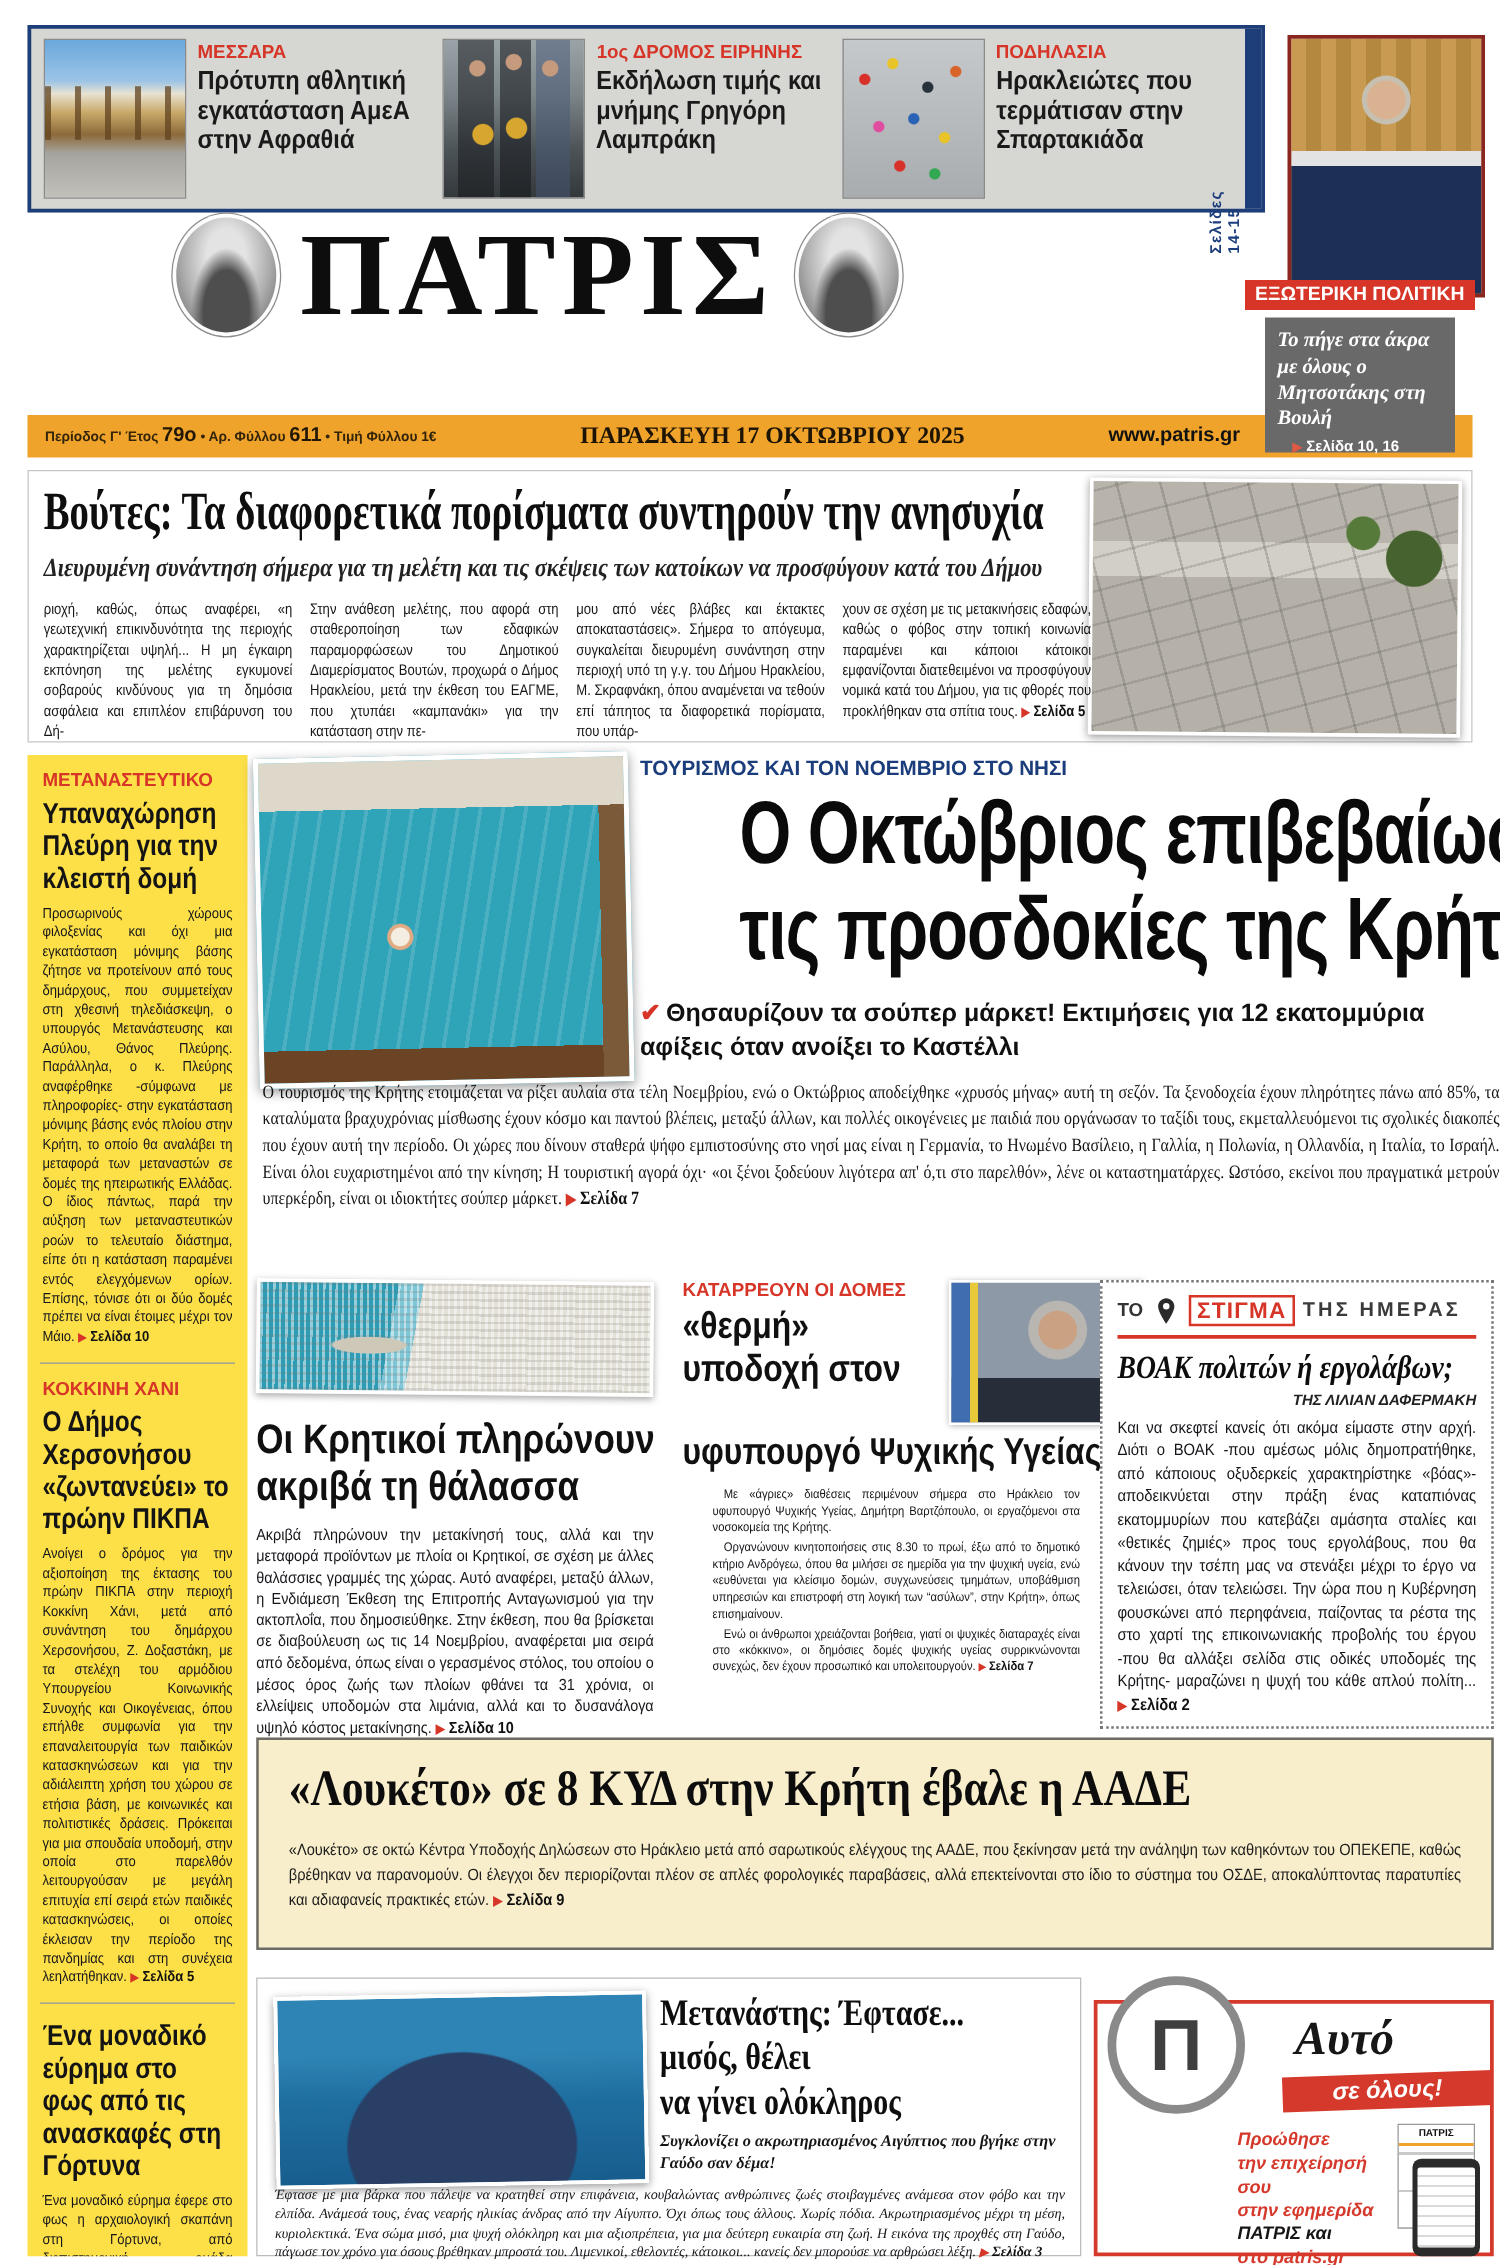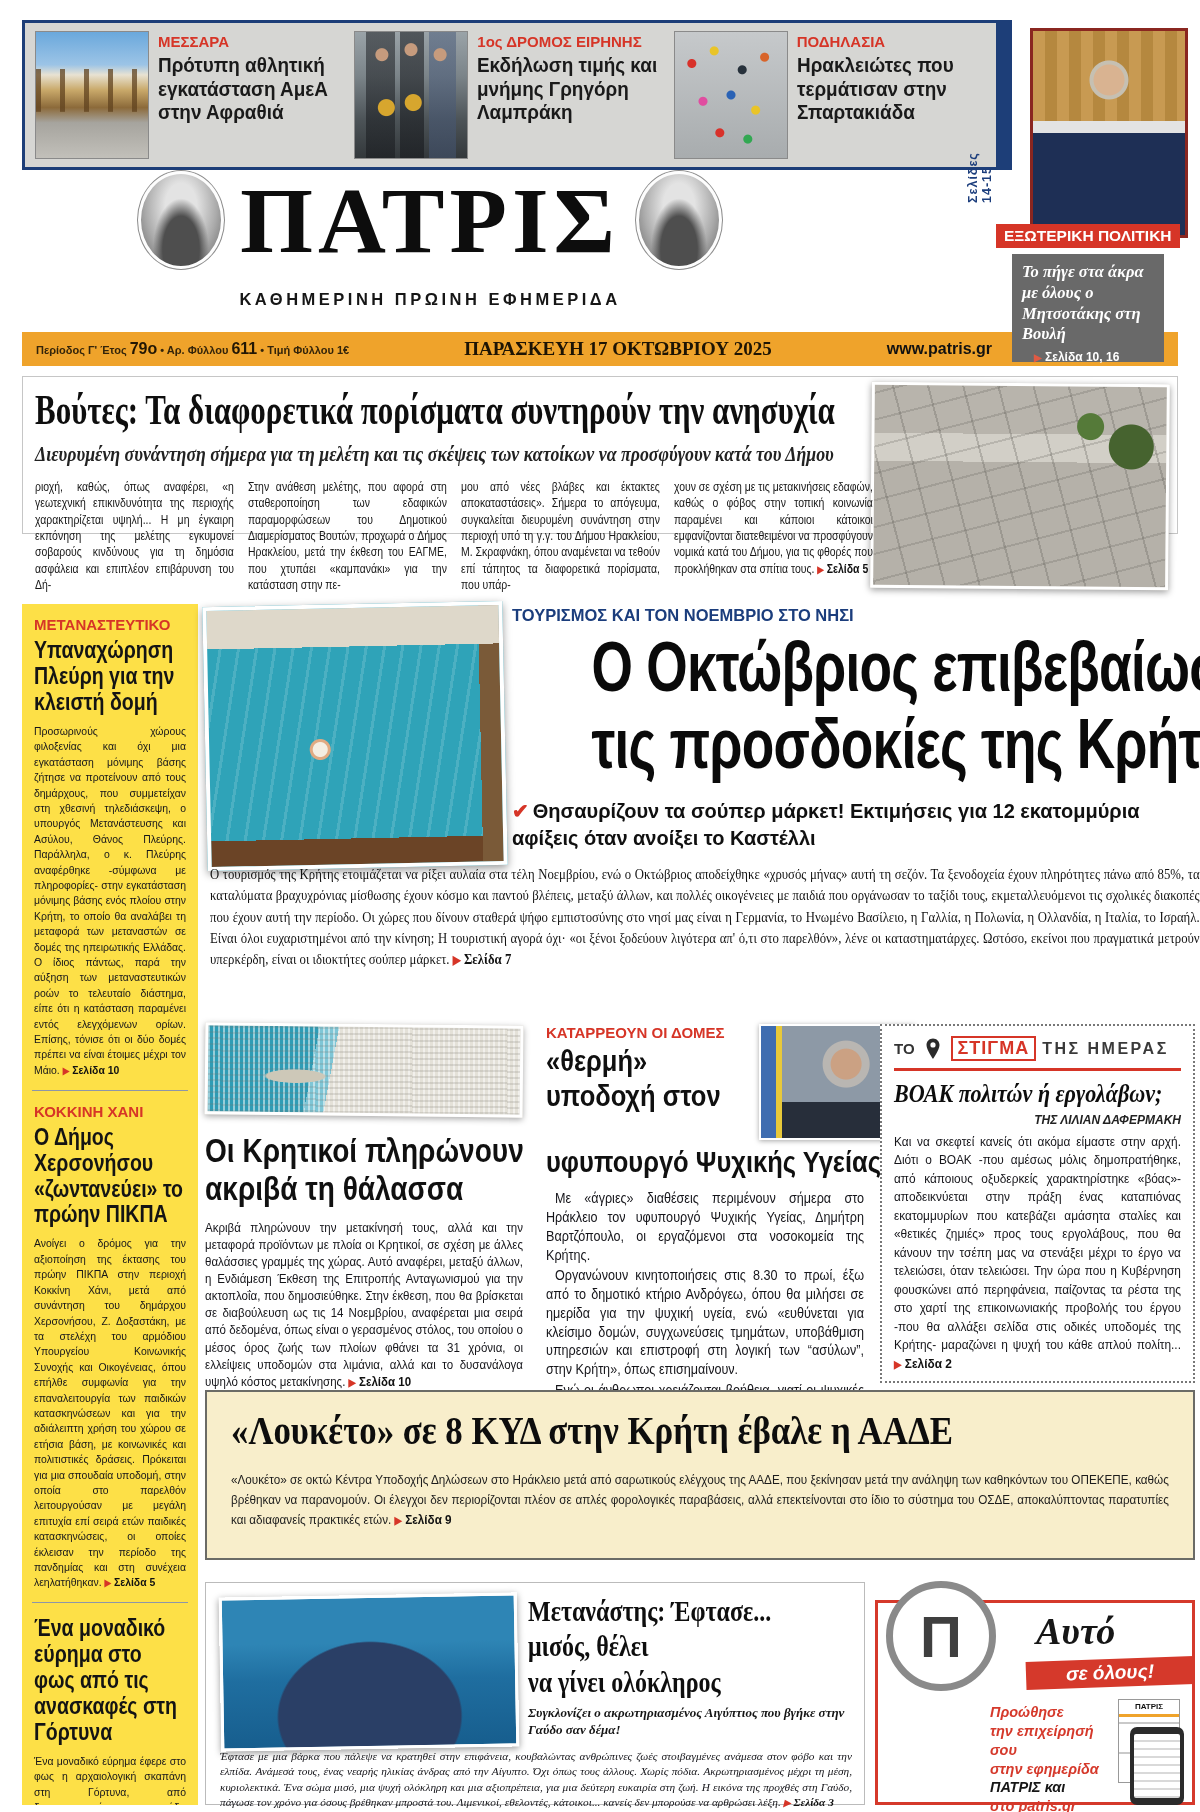--- a/index.html
+++ b/index.html
@@ -55,21 +55,21 @@
   .fp-page .tri{color:#e05a43;font-size:10px;}
   
   .datebar{position:absolute;left:22px;top:332px;width:1156px;height:34px;background:#efa32b;
            box-sizing:border-box;display:flex;align-items:center;justify-content:space-between;
            padding:0 186px 0 14px;}
   .db-left{font-size:11px;font-weight:bold;color:#33240a;}
   .db-left .big{font-size:16px;color:#221704;}
   .db-date{font-family:"Liberation Serif",serif;font-weight:bold;font-size:19px;color:#1d1404;}
   .db-site{font-weight:bold;font-size:16px;color:#111;}
   
-  .leadbox{position:absolute;left:22px;top:376px;width:1156px;height:158px;border:1px solid #c6c6c6;
+  .leadbox{position:absolute;left:22px;top:376px;width:1156px;height:218px;border:1px solid #c6c6c6;
            box-sizing:border-box;background:#fff;padding:8px 12px;}
   .lead-photo{position:absolute;right:8px;top:6px;width:292px;height:200px;border:3px solid #fff;
     box-shadow:0 2px 7px rgba(0,0,0,.4);transform:rotate(.5deg);background-color:#c4c0b8;
     background-image:
       radial-gradient(circle at 88% 30%,#46632f 0 22px,transparent 23px),
       radial-gradient(circle at 74% 20%,#557a39 0 13px,transparent 14px),
       repeating-linear-gradient(75deg,rgba(90,88,82,.28) 0 2px,transparent 2px 34px),
       repeating-linear-gradient(-15deg,rgba(90,88,82,.22) 0 2px,transparent 2px 26px),
       linear-gradient(180deg,#b8b4ac 0 24%,#d2cfc7 24% 38%,#b5b1a9 38% 100%);}
   .lead-hl{margin:0;font-family:"Liberation Serif",serif;font-weight:bold;font-size:43px;color:#0e0e0e;}
@@ -114,21 +114,21 @@
   .sea-body{font-size:12.8px;line-height:1.34;margin-top:10px;color:#15151a;}
   .health{position:absolute;left:546px;top:1024px;width:318px;}
   .h-top{display:flex;gap:8px;}
   .h-photo{width:152px;height:112px;flex:none;border:2px solid #fff;box-shadow:0 1px 5px rgba(0,0,0,.35);
     background-image:
       linear-gradient(90deg,#3f6db0 0 10%,#e8c93a 10% 14%,transparent 14%),
       radial-gradient(circle at 56% 34%,#cba183 0 15px,#b9b6b2 16px 23px,transparent 24px),
       linear-gradient(0deg,#272e3a 0 32%,transparent 32%),
       linear-gradient(180deg,#8d99a6 0 100%);}
   .h-hl{font-weight:bold;font-size:30px;line-height:1.18;color:#101010;margin-top:2px;}
-  .h-body{font-size:14px;line-height:1.34;margin-top:10px;color:#15151a;}
+  .h-body{font-size:10px;line-height:1.34;margin-top:10px;color:#15151a;margin-left:24px;}
   .h-body p{margin:0 0 2px;text-indent:10px;}
   .stigma{position:absolute;left:880px;top:1024px;width:315px;min-height:344px;border:2px dotted #777;
           box-sizing:border-box;background:#fff;padding:10px 12px 8px;}
   .st-head{display:flex;align-items:center;gap:6px;}
   .st-to{font-weight:bold;font-size:15px;color:#333;}
   .st-badge{color:#d63527;border:2px solid #d63527;font-weight:bold;font-size:18px;padding:0 5px;
             letter-spacing:1px;}
   .st-suffix{font-weight:bold;font-size:16px;letter-spacing:2.5px;color:#3a3a3a;}
   .st-rule{height:3px;background:#d63527;margin:7px 0 8px;}
   .st-hl{font-family:"Liberation Serif",serif;font-style:italic;font-weight:bold;font-size:26px;
@@ -220,21 +220,20 @@
     </div>
     <div class="tz-strip"></div>
     <div class="tz-pages">Σελίδες 14-15</div>
   </div>
 
   <div class="masthead">
     <div class="oval"></div>
     <div class="mh-title">ΠΑΤΡΙΣ</div>
     <div class="oval"></div>
   </div>
-  <div class="mh-sub">ΚΑΘΗΜΕΡΙΝΗ ΠΡΩΙΝΗ ΕΦΗΜΕΡΙΔΑ</div>
 
   <div class="mits-photo"></div>
   <div class="fp-label">ΕΞΩΤΕΡΙΚΗ ΠΟΛΙΤΙΚΗ</div>
   <div class="fp-box">
     <div class="fp-title">Το πήγε στα άκρα με όλους ο Μητσοτάκης στη Βουλή</div>
     <div class="fp-page"><span class="tri">▶</span> <span>Σελίδα 10, 16</span></div>
   </div>
 
   <div class="datebar">
     <div class="db-left">

